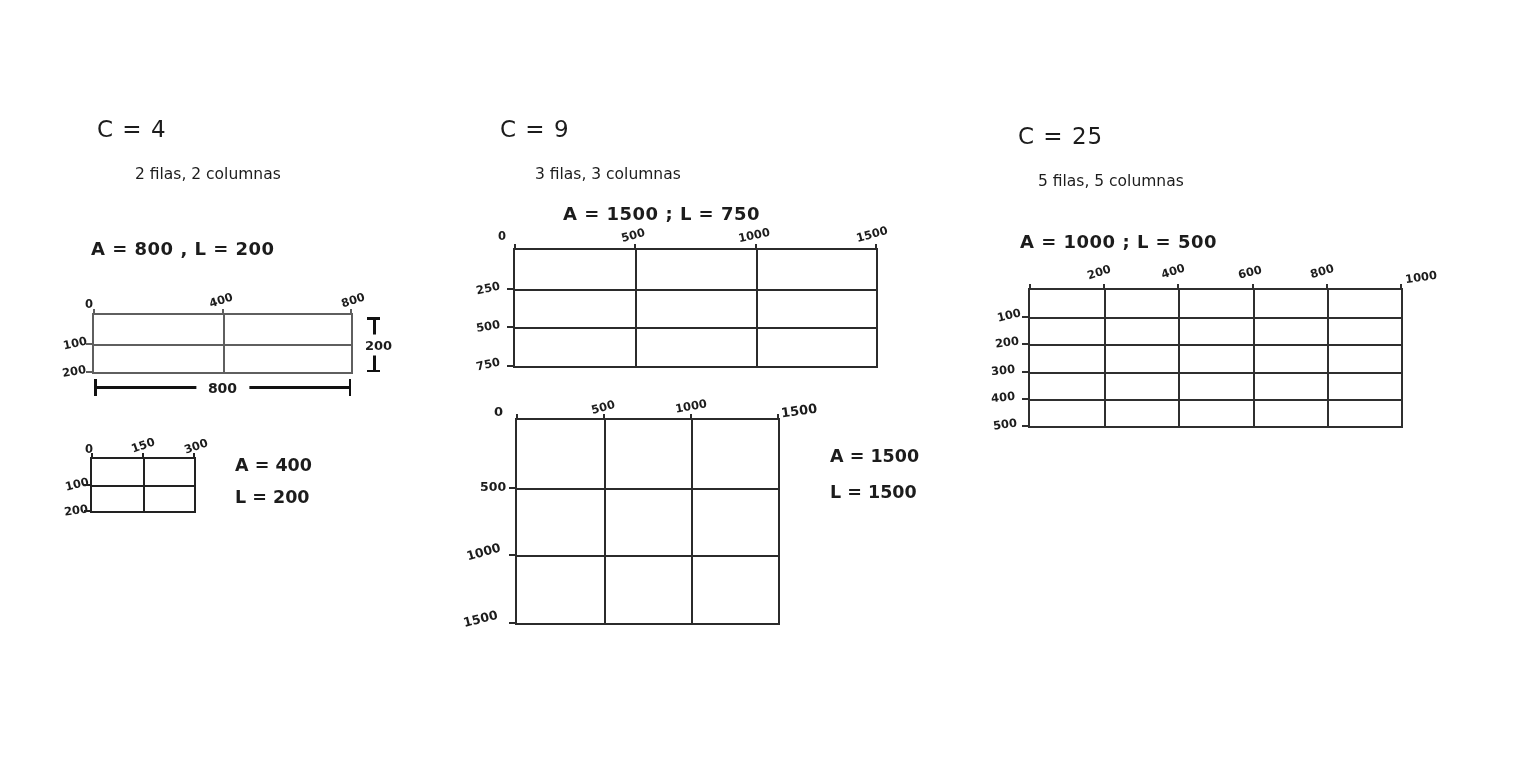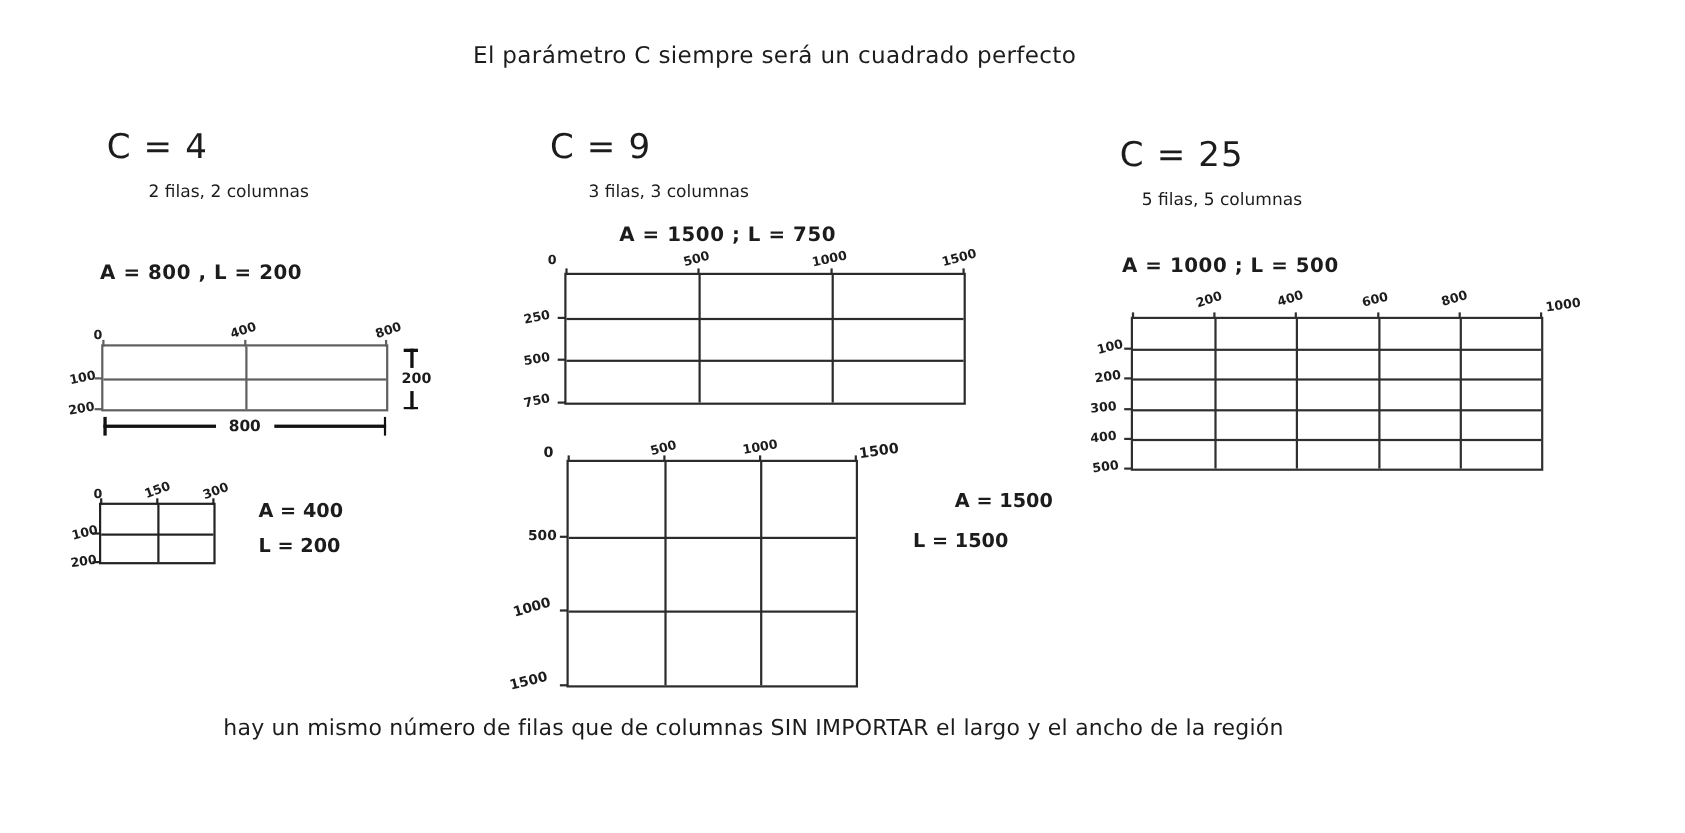--- a/index.html
+++ b/index.html
@@ -3,21 +3,21 @@
 <meta charset="utf-8">
 <style>
   * { margin:0; padding:0; box-sizing:border-box; }
   html,body { background:#ffffff; }
   #canvas {
     position:relative; width:1532px; height:757px; background:#ffffff;
     font-family:"DejaVu Sans", sans-serif; color:#1c1c1c; overflow:hidden;
   }
   .abs { position:absolute; white-space:nowrap; }
   .title { font-size:21px; letter-spacing:.3px; }
-  .c-heading { font-size:31px; letter-spacing:1px; }
+  .c-heading { font-size:23px; letter-spacing:1px; }
   .subheading { font-size:15.5px; }
   .params { font-size:18px; font-weight:bold; letter-spacing:.5px; }
   .grid { position:absolute; }
   
   .gl.v { position:absolute; top:0; bottom:0; width:2px; }
   .gl.h { position:absolute; left:0; right:0; height:2px; }
   .tick.tv { position:absolute; top:-6px; width:2px; height:6px; }
   .tick.th { position:absolute; left:-8px; width:7px; height:2px; }
   .xt, .yt {
     position:absolute; font-size:11.5px; font-weight:bold; white-space:nowrap;
@@ -35,21 +35,20 @@
   .dim-bottom .cap { position:absolute; top:0; width:2.5px; height:17px; background:#111; }
   .dim-bottom .lbl { position:absolute; left:50%; top:50%; transform:translate(-50%,-50%);
                      background:#fff; padding:0 12px; font-weight:bold; font-size:14px; }
   .footer { font-size:20px; line-height:1.6; letter-spacing:.2px; }
 </style>
 </head>
 <body>
 
 <div id="canvas">
 
-  <div class="abs title" style="left:430px; top:38px;">El parámetro C siempre será un cuadrado perfecto</div>
 
   <div>
     <div class="abs c-heading" style="left:97px; top:116px;">C = 4</div>
     <div class="abs subheading" style="left:135px; top:165px;">2 filas, 2 columnas</div>
     <div class="abs params" style="left:91px; top:238px;">A = 800 ,   L = 200</div>
 
     <div class="grid" style="left:92px; top:313px; width:261px; height:61px; border:2px solid #5f5f5f;">
       <span class="xt" style="left:-9px; top:-18px;">0</span>
       <span class="xt" style="left:calc(50% - 14px); top:-22px; transform:rotate(-18deg);">400</span>
       <span class="xt" style="left:calc(100% - 10px); top:-22px; transform:rotate(-18deg);">800</span>
@@ -121,21 +120,21 @@
       </div>
 
     <div class="grid" style="left:515px; top:418px; width:265px; height:207px; border:2.5px solid #2b2b2b;">
       <span class="xt" style="left:-23px; top:-16px; font-size:13px;">0</span>
       <span class="xt" style="left:calc(33.33% - 13px); top:-20px; transform:rotate(-15deg);">500</span>
       <span class="xt" style="left:calc(66.66% - 16px); top:-21px; transform:rotate(-10deg);">1000</span>
       <span class="xt" style="left:calc(100% + 3px); top:-17px; transform:rotate(-8deg); font-size:13px;">1500</span>
       <span class="yt" style="left:-37px; top:calc(33.33% - 9px); font-size:12.5px;">500</span>
       <span class="yt" style="left:-51px; top:calc(66.66% - 11px); transform:rotate(-16deg); font-size:12.5px;">1000</span>
       <span class="yt" style="left:-54px; top:calc(100% - 12px); transform:rotate(-14deg); font-size:12.5px;">1500</span>
-      <span class="side-label" style="left:calc(100% + 52px); top:26px;margin-left:38px;">A = 1500</span>
+      <span class="side-label" style="left:calc(100% + 52px); top:26px;">A = 1500</span>
       <span class="side-label" style="left:calc(100% + 52px); top:62px;">L = 1500</span>
     <div class="gl v" style="left: 33.3333%; background: rgb(43, 43, 43);"></div>
         <div class="gl v" style="left: 66.6667%; background: rgb(43, 43, 43);"></div>
         <div class="gl h" style="top: 33.3333%; background: rgb(43, 43, 43);"></div>
         <div class="gl h" style="top: 66.6667%; background: rgb(43, 43, 43);"></div>
         <div class="tick tv" style="left: calc(0% - 1px); background: rgb(43, 43, 43);"></div>
         <div class="tick tv" style="left: calc(33.3333% - 1px); background: rgb(43, 43, 43);"></div>
         <div class="tick tv" style="left: calc(66.6667% - 1px); background: rgb(43, 43, 43);"></div>
         <div class="tick tv" style="left: calc(100% - 1px); background: rgb(43, 43, 43);"></div>
         <div class="tick th" style="top: calc(33.3333% - 1px); background: rgb(43, 43, 43);"></div>
@@ -176,16 +175,15 @@
         <div class="tick tv" style="left: calc(100% - 1px); background: rgb(47, 47, 47);"></div>
         <div class="tick th" style="top: calc(20% - 1px); background: rgb(47, 47, 47);"></div>
         <div class="tick th" style="top: calc(40% - 1px); background: rgb(47, 47, 47);"></div>
         <div class="tick th" style="top: calc(60% - 1px); background: rgb(47, 47, 47);"></div>
         <div class="tick th" style="top: calc(80% - 1px); background: rgb(47, 47, 47);"></div>
         <div class="tick th" style="top: calc(100% - 1px); background: rgb(47, 47, 47);"></div>
       </div>
   </div>
 
   <div class="abs footer" style="left:203px; top:645px;">
-    <div>hay un mismo número de filas que de columnas SIN IMPORTAR el largo y el ancho de la región</div>
   </div>
 
 </div>
 
 </body></html>

